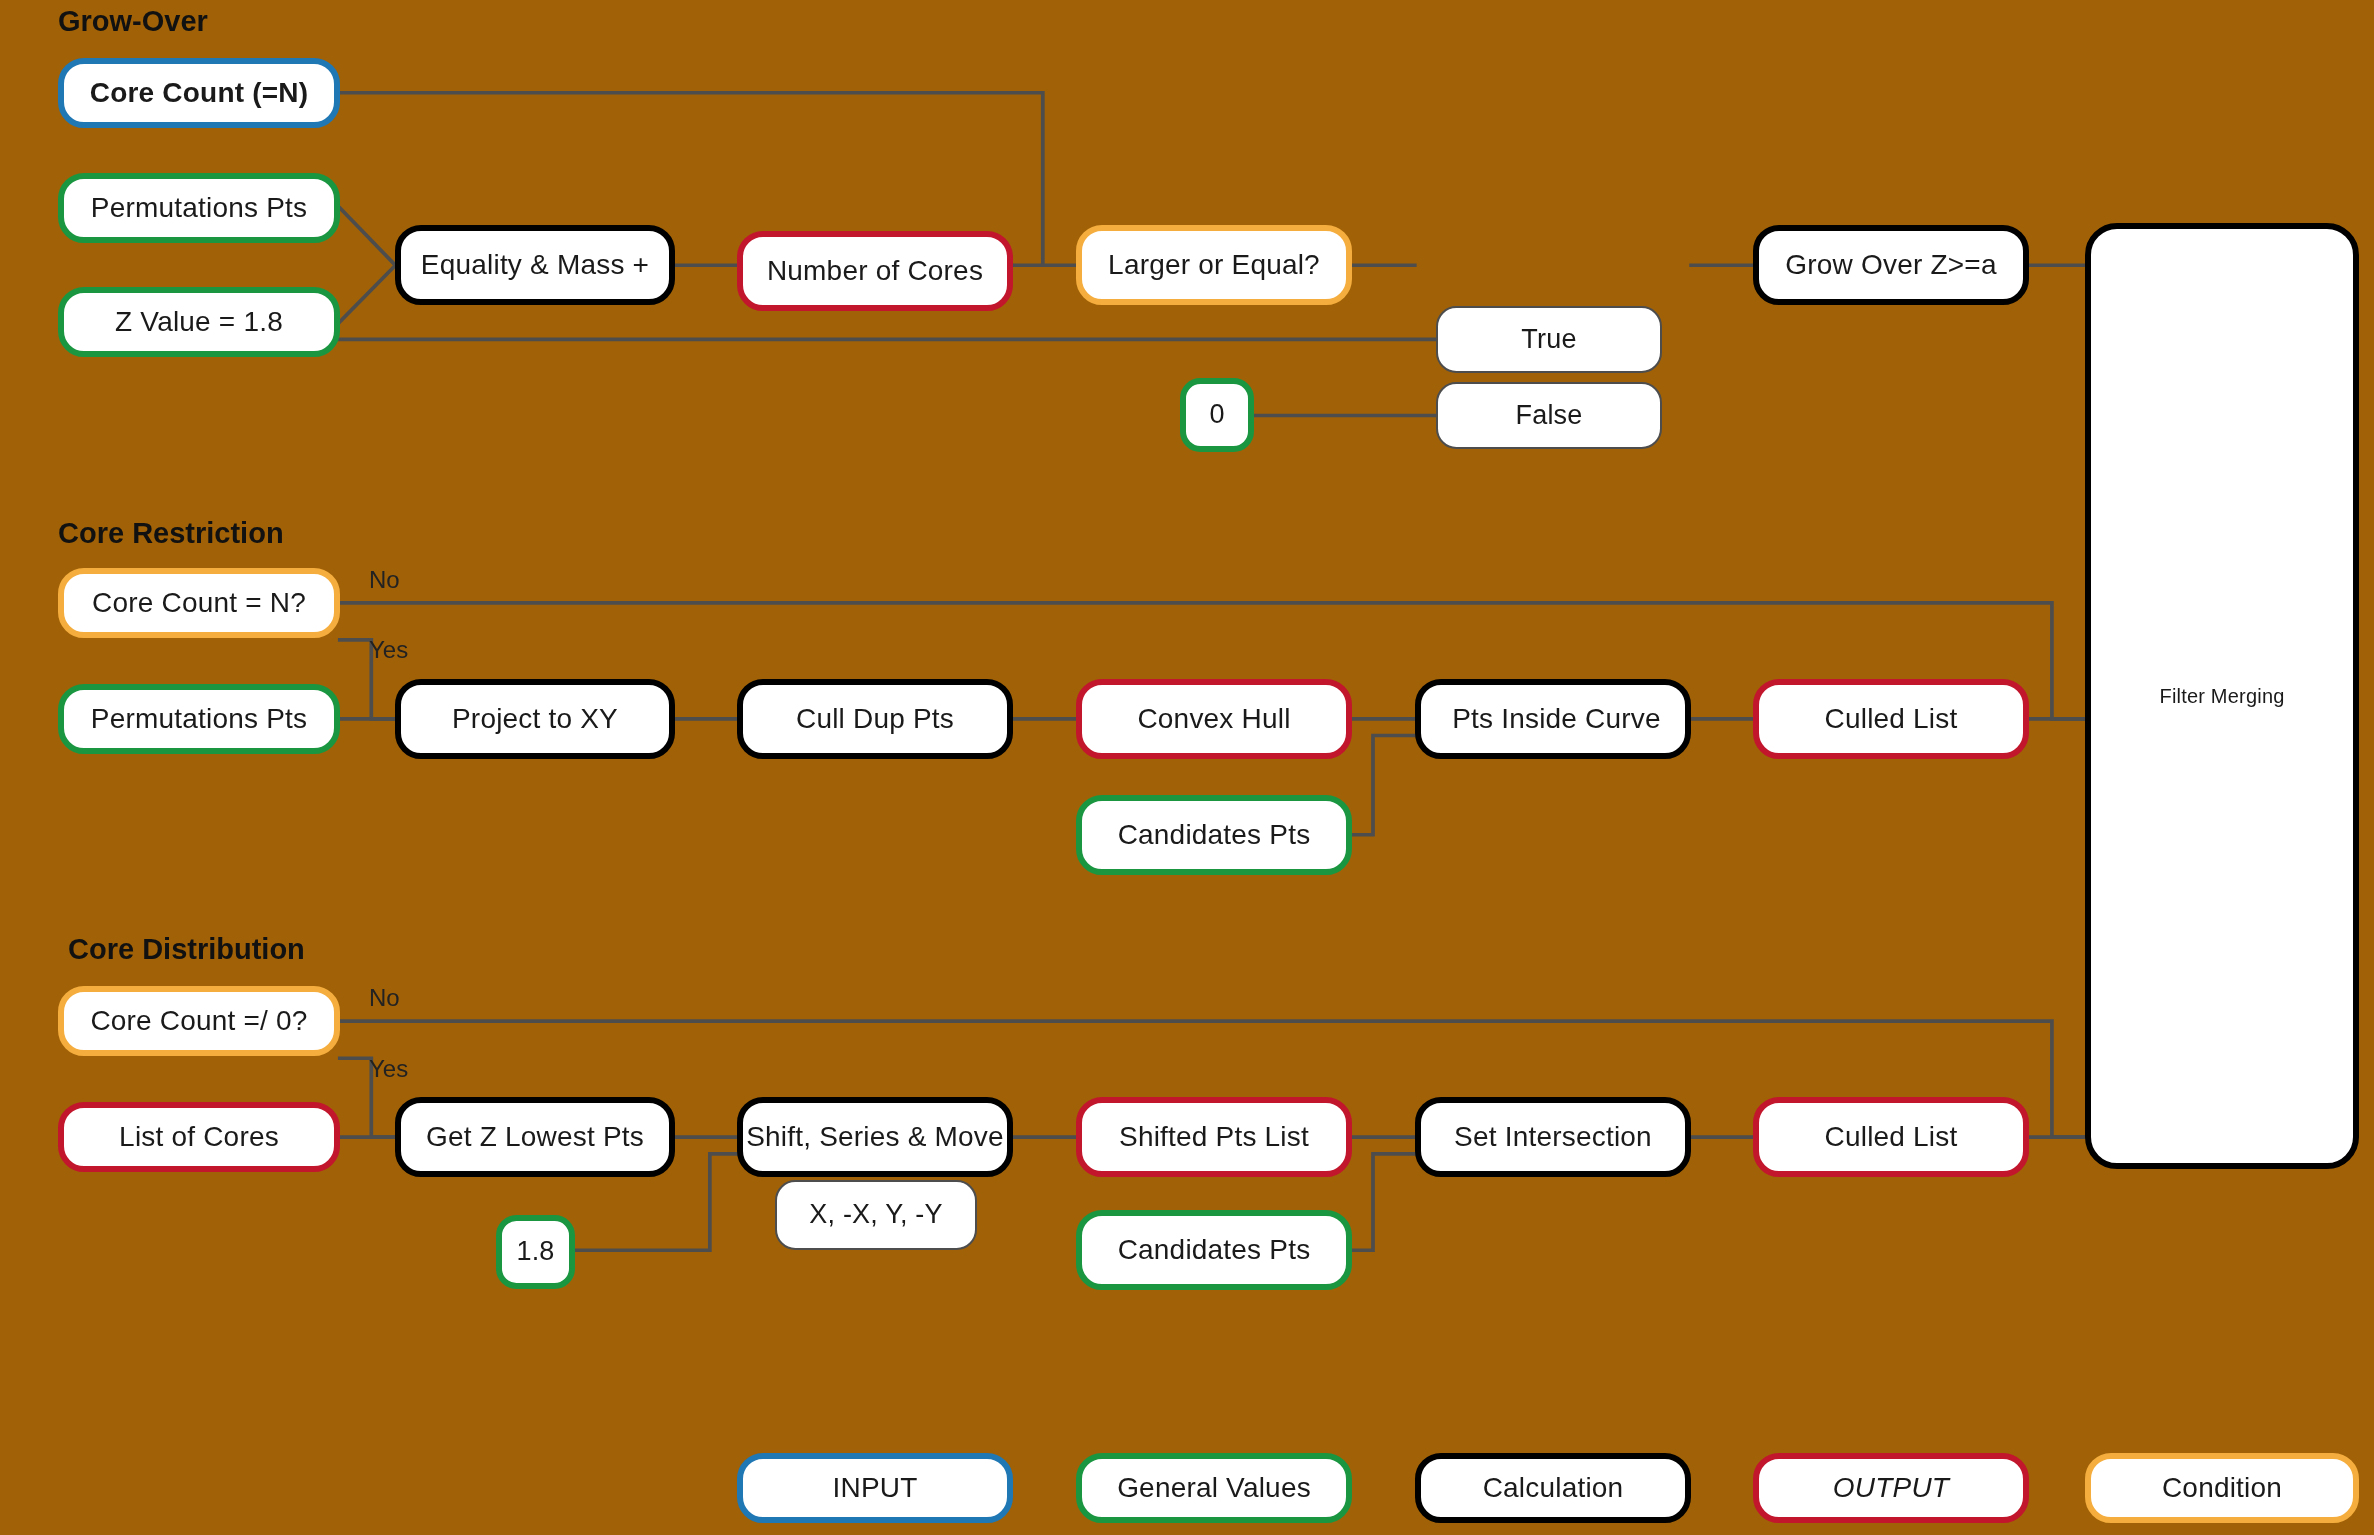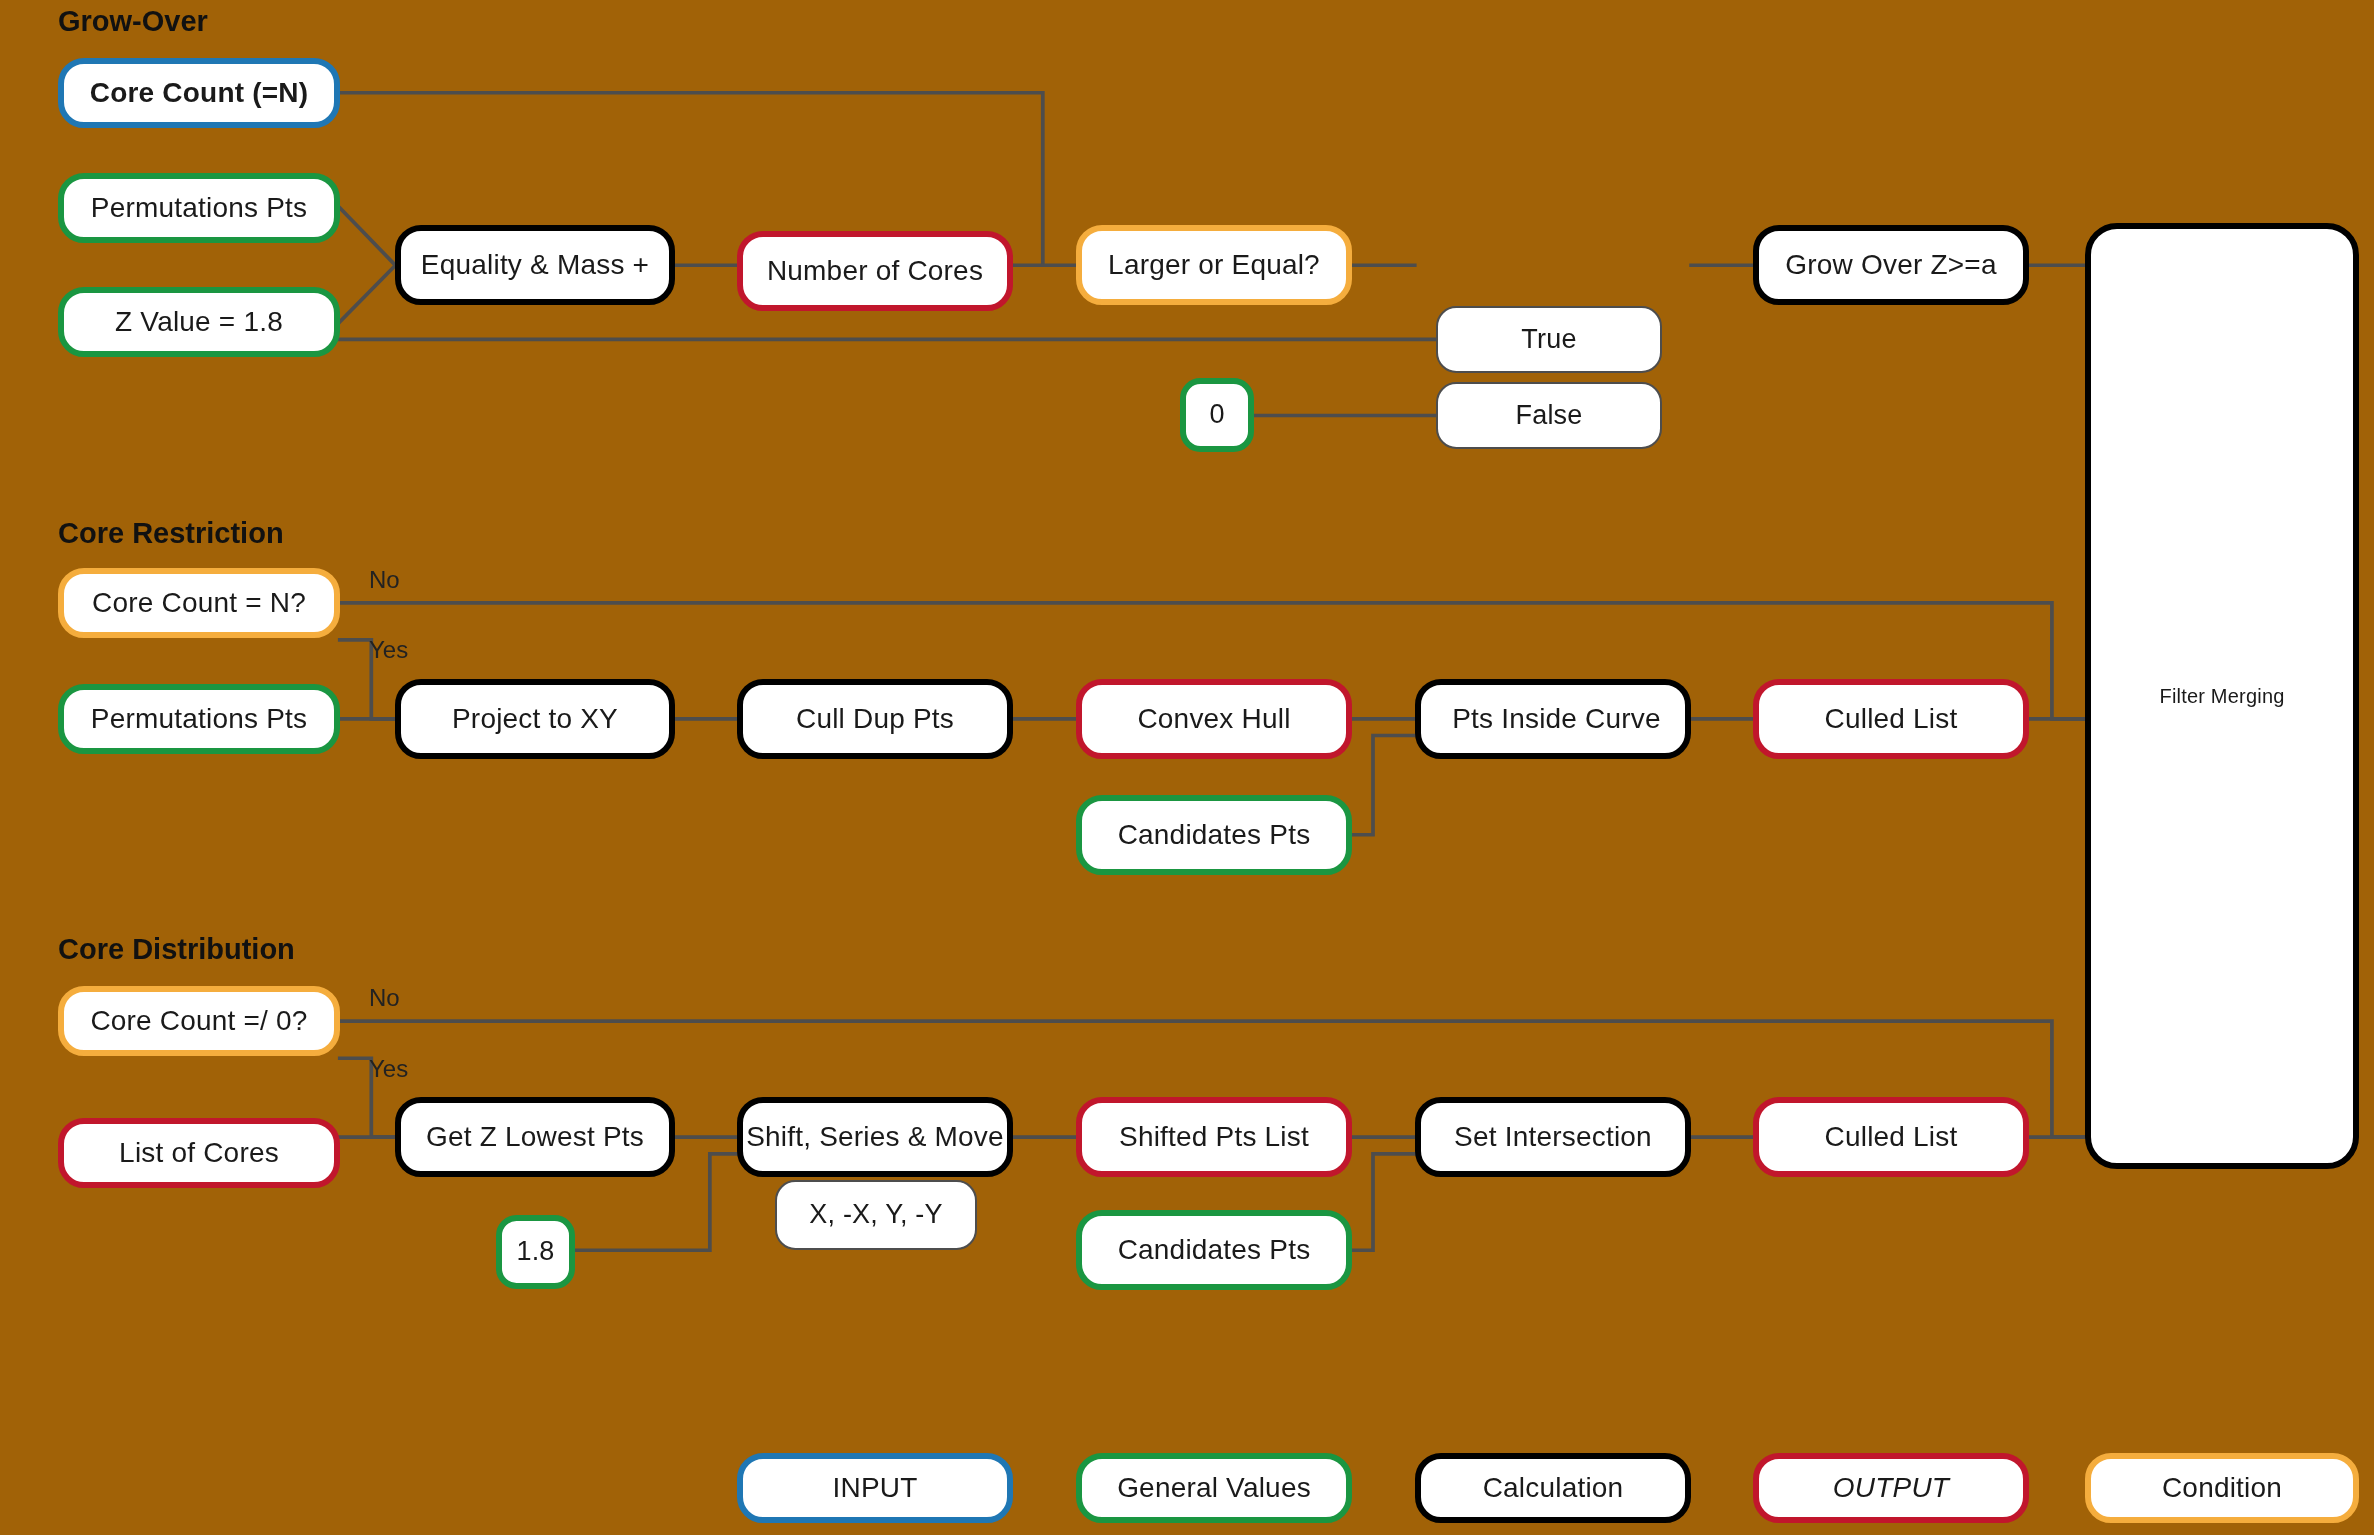--- a/index.html
+++ b/index.html
@@ -135,21 +135,21 @@
       <path d="M 1458 1348 L 1480 1348 L 1480 1244 L 1525 1244"></path>
 
       <path d="M 1823 1226 L 1890 1226"></path>
 
       <path d="M 2188 1226 L 2248 1226"></path>
     </g>
   </svg>
 
   <div class="section-title" style="left:58px; top:4.6px;">Grow-Over</div>
   <div class="section-title" style="left:58px; top:517px;">Core Restriction</div>
-  <div class="section-title" style="left:58px; top:933px;">Core Distribution</div>
+  <div class="section-title" style="left:68px; top:933px;">Core Distribution</div>
 
   <div class="node b-input" style="left:58px; top:58px; width:282px; height:70px;font-weight:bold;">Core Count (=N)</div>
 
   <div class="node b-green" style="left:58px; top:173px; width:282px; height:70px;">Permutations Pts</div>
 
   <div class="node b-green" style="left:58px; top:287px; width:282px; height:70px;">Z Value = 1.8</div>
 
   <div class="node b-black" style="left:395px; top:225px; width:280px; height:80px;">Equality &amp; Mass +</div>
 
   <div class="node b-red" style="left:737px; top:231px; width:276px; height:80px;">Number of Cores</div>
@@ -184,21 +184,21 @@
   <div class="node b-black" style="left:1415px; top:679px; width:276px; height:80px;padding-left:7px;">Pts Inside Curve</div>
 
   <div class="node b-red" style="left:1753px; top:679px; width:276px; height:80px;">Culled List</div>
 
   <div class="node b-orange" style="left:58px; top:986px; width:282px; height:70px;">Core Count =/ 0?</div>
 
   <div class="edge-label" style="left:369px; top:984px;">No</div>
 
   <div class="edge-label" style="left:369px; top:1055px;">Yes</div>
 
-  <div class="node b-red" style="left:58px; top:1102px; width:282px; height:70px;margin-top:16px;">List of Cores</div>
+  <div class="node b-red" style="left:58px; top:1102px; width:282px; height:70px;">List of Cores</div>
 
   <div class="node b-black" style="left:395px; top:1097px; width:280px; height:80px;">Get Z Lowest Pts</div>
 
   <div class="node b-green tiny" style="left:496px; top:1215px; width:79px; height:74px;">1.8</div>
 
   <div class="node b-black" style="left:737px; top:1097px; width:276px; height:80px;">Shift, Series &amp; Move</div>
 
   <div class="node b-thin" style="left:775px; top:1180px; width:202px; height:70px;">X, -X, Y, -Y</div>
 
   <div class="node b-red" style="left:1076px; top:1097px; width:276px; height:80px;">Shifted Pts List</div>

